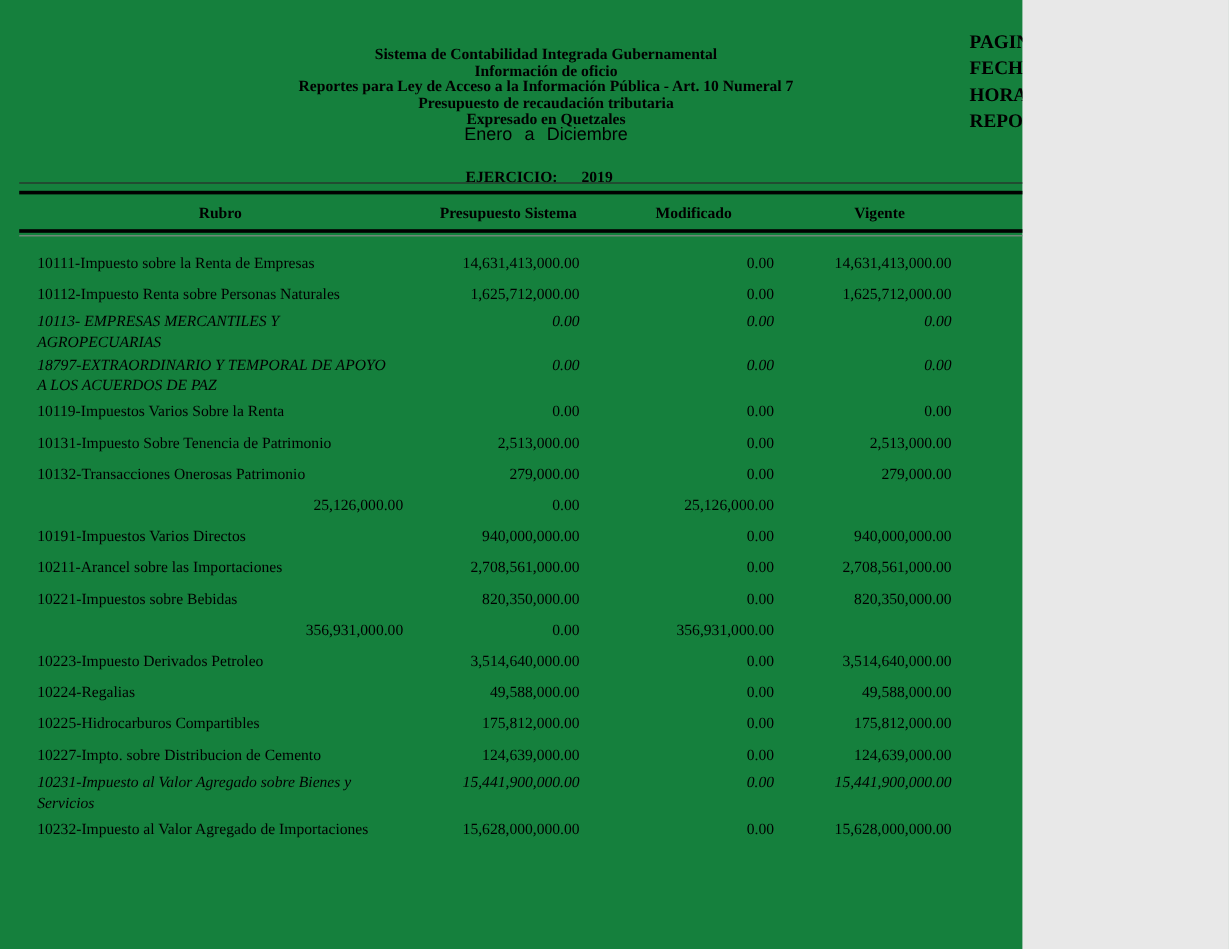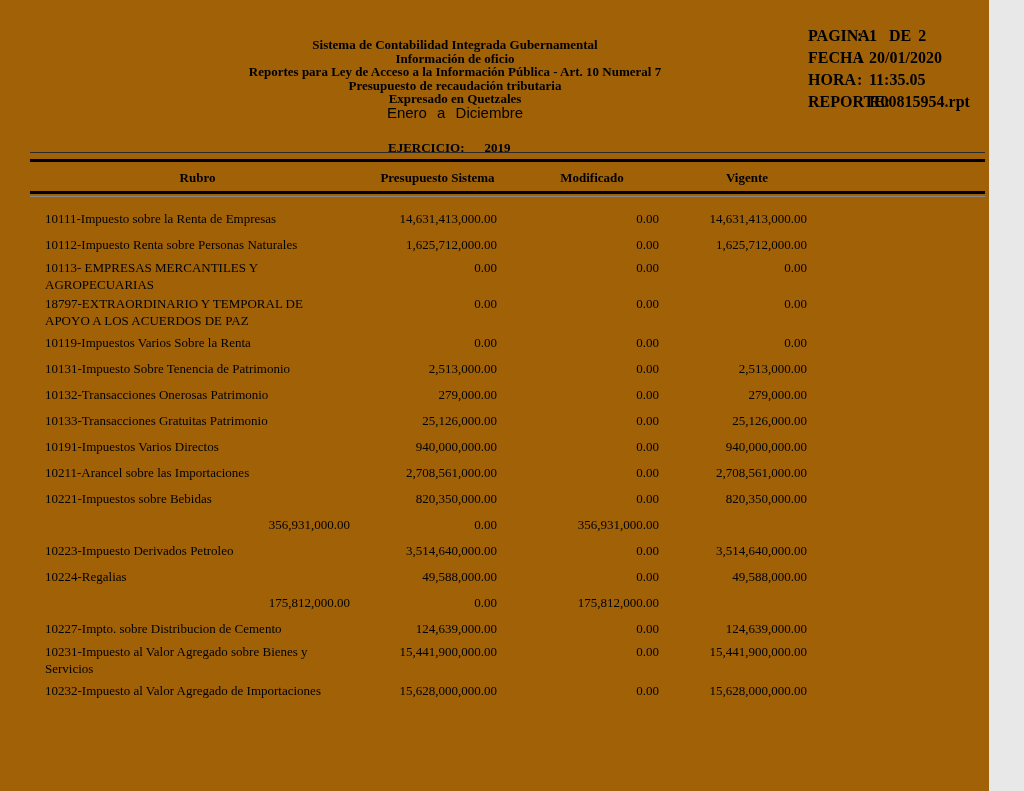--- a/index.html
+++ b/index.html
@@ -1,21 +1,21 @@
 <!DOCTYPE html>
 <html><head>
 <meta charset="utf-8">
 <style>
   * { margin: 0; padding: 0; }
   html, body { background: #e8e8e8; }
   .page {
     position: relative;
-    width: 989px;
+    width: 852px;
     height: 791px;
-    background: #a16207;
+    background: #15803d;
     color: #000;
     font-family: "Liberation Serif", "DejaVu Serif", serif;
     overflow: hidden;
   }
 
   
   .title-block {
     position: absolute;
     left: 155px;
     top: 38px;
@@ -61,21 +61,21 @@
     margin-bottom: 9px;
     line-height: 13px;
     white-space: nowrap;
   }
   .meta-row.reporte { grid-template-columns: 61px 0px auto; }
   .meta-de { margin: 0 7px 0 12px; }
 
   
   .report-table {
     position: absolute;
-    left: 30px;
+    left: 16px;
     top: 152px;
     width: 955px;
   }
   .rule-thin  { height: 1px; background: #2a2a2a; }
   .rule-thick { height: 3px; background: #000; }
   .gap6 { height: 6px; }
   .gap2 { height: 2px; }
   .rule-thin-gray { height: 1px; background: #888; }
 
   .thead {
@@ -93,20 +93,21 @@
     display: grid;
     grid-template-columns: 305px 147px 162px 148px;
     padding: 8px 0 0 15px;
     height: 18px;              
     font-size: 13px;
     line-height: 17px;
   }
   .trow.tall {
     padding-top: 5px;
     height: 31px;              
+    font-style: italic;
   }
   .c { overflow: visible; }
   .c.rubro { padding-right: 12px; }
   .c.num { text-align: right; white-space: nowrap; }
 </style>
 </head>
 <body>
 
 <div class="page">
 
@@ -199,21 +200,20 @@
     <div class="c num">0.00</div>
     <div class="c num">2,513,000.00</div>
   </div>
         <div class="trow">
     <div class="c rubro">10132-Transacciones Onerosas Patrimonio</div>
     <div class="c num">279,000.00</div>
     <div class="c num">0.00</div>
     <div class="c num">279,000.00</div>
   </div>
         <div class="trow">
-    <div class="c rubro">10133-Transacciones Gratuitas Patrimonio</div>
     <div class="c num">25,126,000.00</div>
     <div class="c num">0.00</div>
     <div class="c num">25,126,000.00</div>
   </div>
         <div class="trow">
     <div class="c rubro">10191-Impuestos Varios Directos</div>
     <div class="c num">940,000,000.00</div>
     <div class="c num">0.00</div>
     <div class="c num">940,000,000.00</div>
   </div>
@@ -240,20 +240,21 @@
     <div class="c num">0.00</div>
     <div class="c num">3,514,640,000.00</div>
   </div>
         <div class="trow">
     <div class="c rubro">10224-Regalias</div>
     <div class="c num">49,588,000.00</div>
     <div class="c num">0.00</div>
     <div class="c num">49,588,000.00</div>
   </div>
         <div class="trow">
+    <div class="c rubro">10225-Hidrocarburos Compartibles</div>
     <div class="c num">175,812,000.00</div>
     <div class="c num">0.00</div>
     <div class="c num">175,812,000.00</div>
   </div>
         <div class="trow">
     <div class="c rubro">10227-Impto. sobre Distribucion de Cemento</div>
     <div class="c num">124,639,000.00</div>
     <div class="c num">0.00</div>
     <div class="c num">124,639,000.00</div>
   </div>

